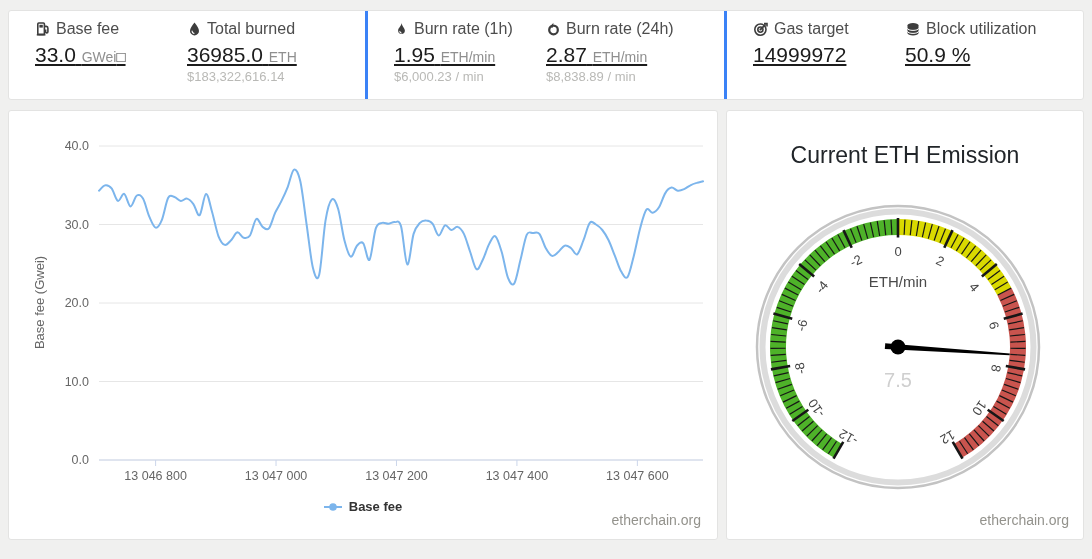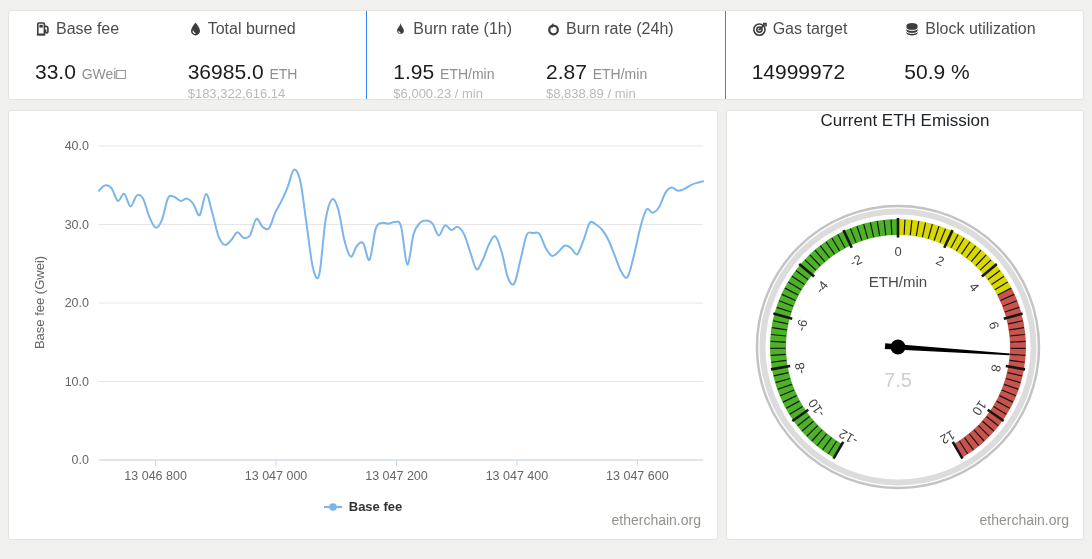--- a/index.html
+++ b/index.html
@@ -7,26 +7,26 @@
     width:1092px;height:559px;overflow:hidden;
     background:#f0f0ef;
     font-family:"Liberation Sans",sans-serif;
     -webkit-font-smoothing:antialiased;
   }
   .statbar{
     display:flex;margin:10px 8px 0;background:#fff;
     border:1px solid #e3e3e2;border-radius:3px;height:90px;box-sizing:border-box;
   }
   .stat-group{flex:1;display:flex;padding:9px 26px 0;box-sizing:border-box;min-width:0;}
-  .stat-group + .stat-group{border-left:1px solid #3b82f6;}
+  .stat-group + .stat-group{border-left:3px solid #3b82f6;}
   .stat-col{flex:1;min-width:0;}
   .stat-col.right{text-align:left;}
   .stat-label{font-size:16px;color:#4d4d4d;white-space:nowrap;}
   .stat-label .ico{display:inline-block;vertical-align:-3px;margin-right:5px;}
-  .stat-value{font-size:21px;color:#1c1c1c;margin-top:19px;white-space:nowrap;}
+  .stat-value{font-size:21px;color:#1c1c1c;margin-top:2px;white-space:nowrap;text-decoration:underline;}
   .stat-unit{font-size:14px;color:#8f8f8f;}
   .stat-glyph{font-size:15px;color:#3a3a3a;}
   .stat-sub{font-size:13px;color:#b9b9b6;margin-top:2px;white-space:nowrap;}
   .cards{display:flex;gap:8px;margin:10px 8px 0;}
   .card{
     position:relative;background:#fff;border:1px solid #e3e3e2;border-radius:3px;
     box-sizing:border-box;height:430px;
   }
   .card.chart-card{width:710px;}
   .card.gauge-card{width:358px;}
@@ -38,21 +38,21 @@
   .chart-svg,.gauge-svg{position:absolute;left:0;top:0;}
   .y-axis-title{
     position:absolute;left:-50px;top:184px;width:160px;text-align:center;
     transform:rotate(-90deg);font-size:13px;color:#666;
   }
   .legend{
     position:absolute;left:0;right:0;top:388px;
     display:flex;justify-content:center;align-items:center;gap:7px;
     font-size:13px;font-weight:bold;color:#333;cursor:pointer;
   }
-  .gauge-title{text-align:center;font-size:17px;color:#212529;}
+  .gauge-title{text-align:center;margin-top:31px;font-size:23px;color:#212529;}
 </style>
 </head>
 <body>
 
 <div class="statbar">
 
   <div class="stat-group">
     <div class="stat-col">
       <div class="stat-label">
         <span class="ico">

